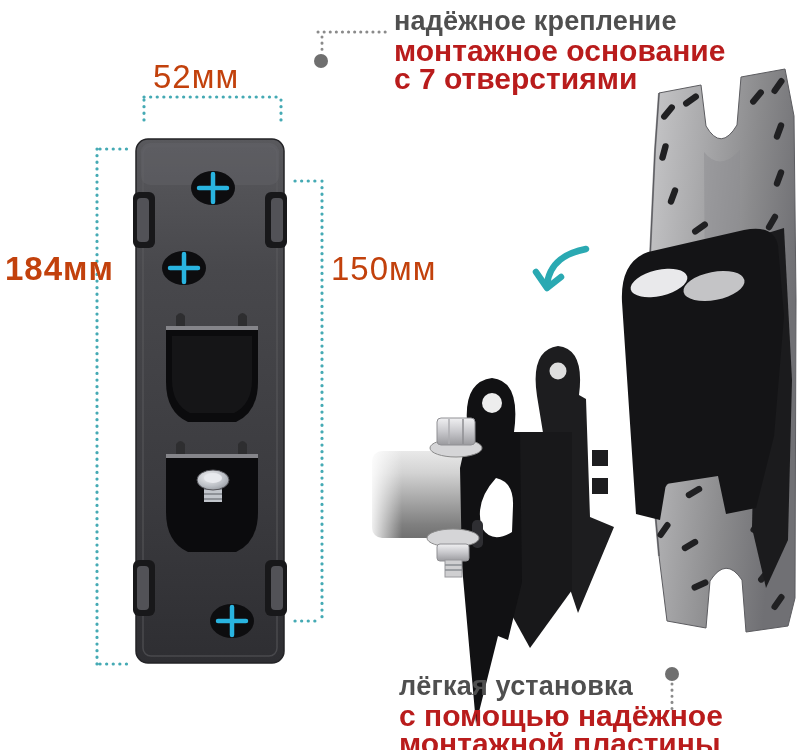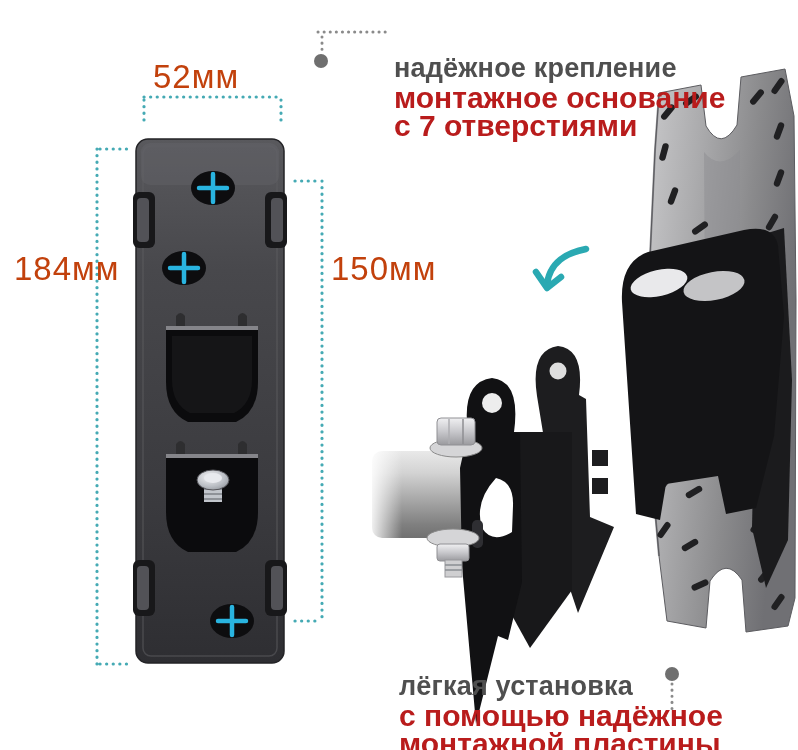--- a/index.html
+++ b/index.html
@@ -2,24 +2,24 @@
 <html><head>
 <meta charset="utf-8">
 <style>
   * { margin:0; padding:0; box-sizing:border-box; }
   html,body { background:#ffffff; }
   body { font-family:"Liberation Sans", sans-serif; }
   .stage { position:relative; width:798px; height:750px; background:#ffffff; overflow:hidden; }
   .art { position:absolute; left:0; top:0; }
   .dim-label { position:absolute; color:#c2410c; font-size:33px; letter-spacing:1px; white-space:nowrap; }
   .dim-width-label  { left:153px; top:58px; }
-  .dim-height-label { left:14px;  top:250px; }
+  .dim-height-label { left:5px;  top:250px;font-weight:bold; }
   .dim-holes-label  { left:331px; top:250px; }
   .callout { position:absolute; white-space:nowrap; }
-  .callout-top { left:394px; top:6px;margin-top:47px; }
+  .callout-top { left:394px; top:6px; }
   .callout-bottom { left:399px; top:671px; }
   .callout-title { font-size:27px; font-weight:bold; color:#4f4f4f; line-height:31px; letter-spacing:0.2px; }
   .callout-line { font-size:30px; color:#b91c1c; line-height:28px;font-weight:bold; }
 </style>
 </head>
 <body>
 
 <div class="stage">
 
   <svg class="art" width="798" height="750" viewBox="0 0 798 750">

